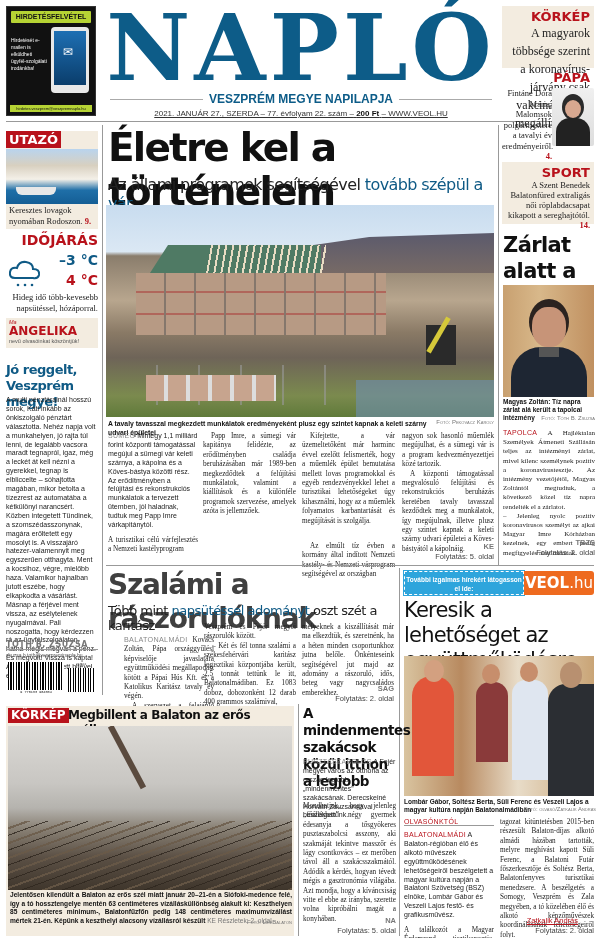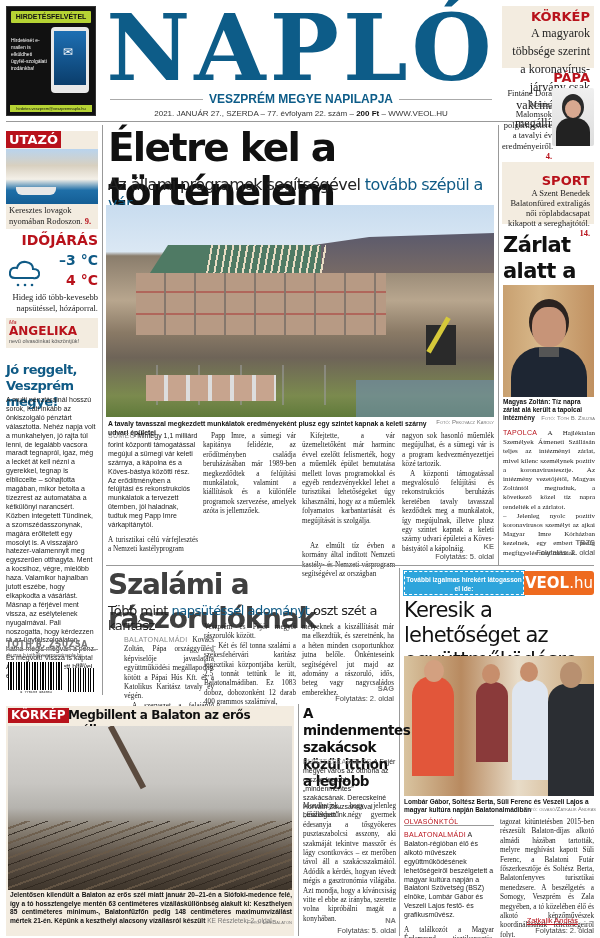--- a/index.html
+++ b/index.html
@@ -15,21 +15,21 @@
 #ad .adtext{position:absolute;left:4px;top:30px;width:36px;color:#fff;font:5px/7px "Liberation Sans",sans-serif;}
 #ad .tablet{position:absolute;left:44px;top:20px;width:38px;height:66px;background:#e8e8e8;border-radius:4px;}
 #ad .tablet .scr{position:absolute;left:3px;top:4px;right:3px;bottom:8px;background:linear-gradient(#1e6fb3,#0a3d6b);}
 #ad .tablet .env{position:absolute;left:12px;top:18px;color:#fff;font-size:12px;}
 #ad .adfoot{position:absolute;left:3px;bottom:3px;right:3px;background:#b6d334;color:#111;font:4px "Liberation Sans",sans-serif;text-align:center;line-height:7px;}
 
 #masthead{left:105px;top:2px;width:392px;text-align:center;font:bold 92px/92px "DejaVu Serif",serif;color:#0d5c88;letter-spacing:4px;transform:scaleY(1.0);}
 #subtitle{left:105px;top:92px;width:392px;text-align:center;font:bold 12px "Liberation Sans",sans-serif;color:#0d5c88;}
 #subtitle span{background:#fff;padding:0 6px;position:relative;}
 #subline{left:110px;top:99px;width:382px;height:1px;background:#aaa;}
-#dateline{left:105px;top:109px;width:392px;text-align:center;font:8px "Liberation Sans",sans-serif;color:#333;}
+#dateline{left:105px;top:109px;width:392px;text-align:center;font:8px "Liberation Sans",sans-serif;color:#333;text-decoration:underline;}
 #dateline b{color:#111;}
 
 .rbox{background:#f3ece0;}
 .rhead{font:bold 13px "DejaVu Sans",sans-serif;color:#b8121b;text-align:right;}
 .rtext{font:9px/11px "Liberation Serif",serif;text-align:right;color:#222;}
 .pg{color:#b8121b;font-weight:bold;}
 
 .photo{position:absolute;overflow:hidden;}
 .caption{font:bold 7px/9px "Liberation Sans",sans-serif;color:#111;}
 .credit{font:6px "Liberation Sans",sans-serif;color:#777;font-variant:small-caps;}
@@ -67,21 +67,21 @@
 </div>
 <div class="abs" style="left:502px;top:70px;width:92px;height:90px;">
   <div class="rhead" style="padding-right:4px;">PÁPA</div>
   <div class="abs" style="left:50px;top:18px;width:42px;height:58px;background:linear-gradient(#f0f0f0,#ddd);border-radius:2px;">
     <div style="position:absolute;left:10px;top:6px;width:22px;height:26px;border-radius:50%;background:#2a2a2a;"></div>
     <div style="position:absolute;left:13px;top:12px;width:16px;height:18px;border-radius:50%;background:#d8a890;"></div>
     <div style="position:absolute;left:4px;top:30px;width:34px;height:28px;border-radius:14px 14px 0 0;background:#222;"></div>
   </div>
   <div class="rtext abs" style="left:0;top:18px;width:50px;font-size:8.5px;line-height:10.5px;"><span>Fintáné Dóra Mária, Malomsok polgármestere a tavalyi év eredményeiről.</span> <span class="pg">4.</span></div>
 </div>
-<div class="abs rbox" style="left:502px;top:162px;width:92px;height:62px;padding:11px 4px;">
+<div class="abs rbox" style="left:502px;top:162px;width:92px;height:62px;padding:3px 4px;">
   <div class="rhead">SPORT</div>
   <div class="rtext" style="font-size:8.5px;line-height:10px;"><span>A Szent Benedek Balatonfüred extraligás női röplabdacsapat kikapott a sereghajtótól.</span> <span class="pg">14.</span></div>
 </div>
 <div class="vline" style="left:498px;top:125px;height:440px;"></div>
 
 <div class="abs" style="left:503px;top:232px;width:92px;font:bold 21px/26px 'DejaVu Sans',sans-serif;letter-spacing:-0.6px;color:#111;">Zárlat alatt a szálló</div>
 <div class="photo" style="left:503px;top:285px;width:91px;height:112px;background:linear-gradient(90deg,#c8a070 0%,#d8b88a 40%,#c09060 100%);">
   <div style="position:absolute;left:26px;top:14px;width:40px;height:46px;border-radius:50%;background:#2b2320;"></div>
   <div style="position:absolute;left:29px;top:22px;width:34px;height:40px;border-radius:45%;background:#c79478;"></div>
   <div style="position:absolute;left:8px;top:62px;width:76px;height:50px;border-radius:30px 30px 0 0;background:#1e2633;"></div>

